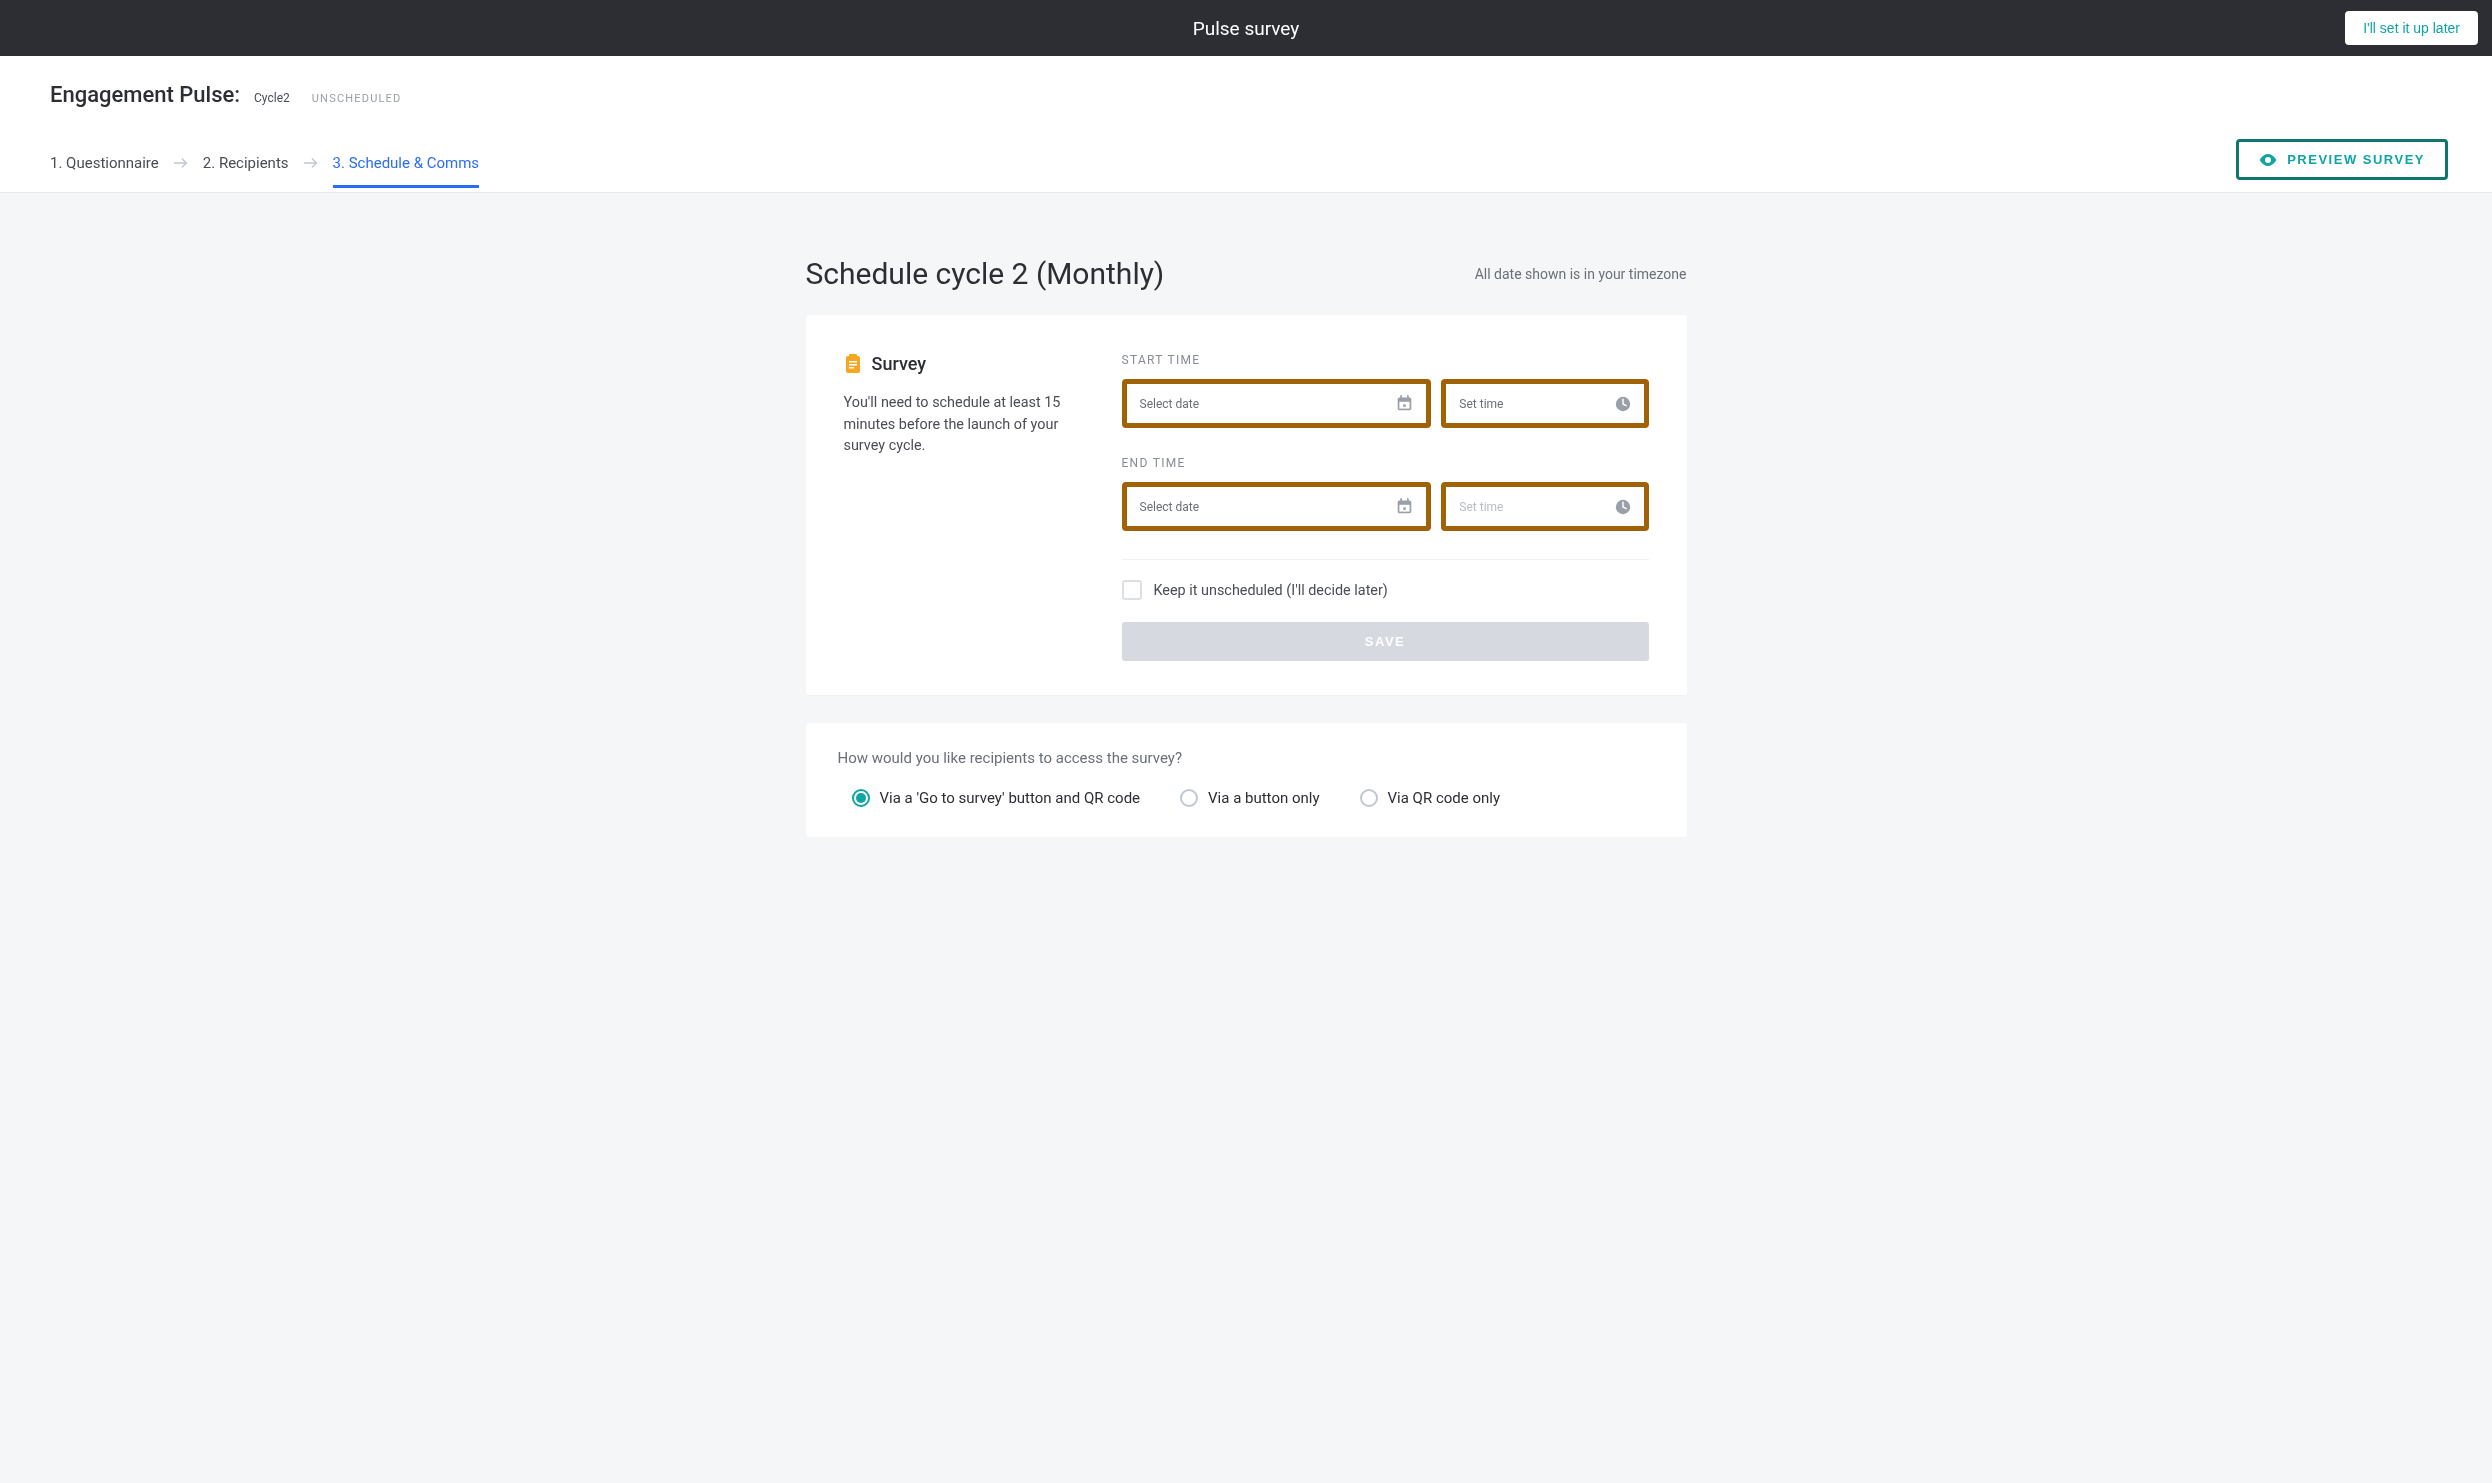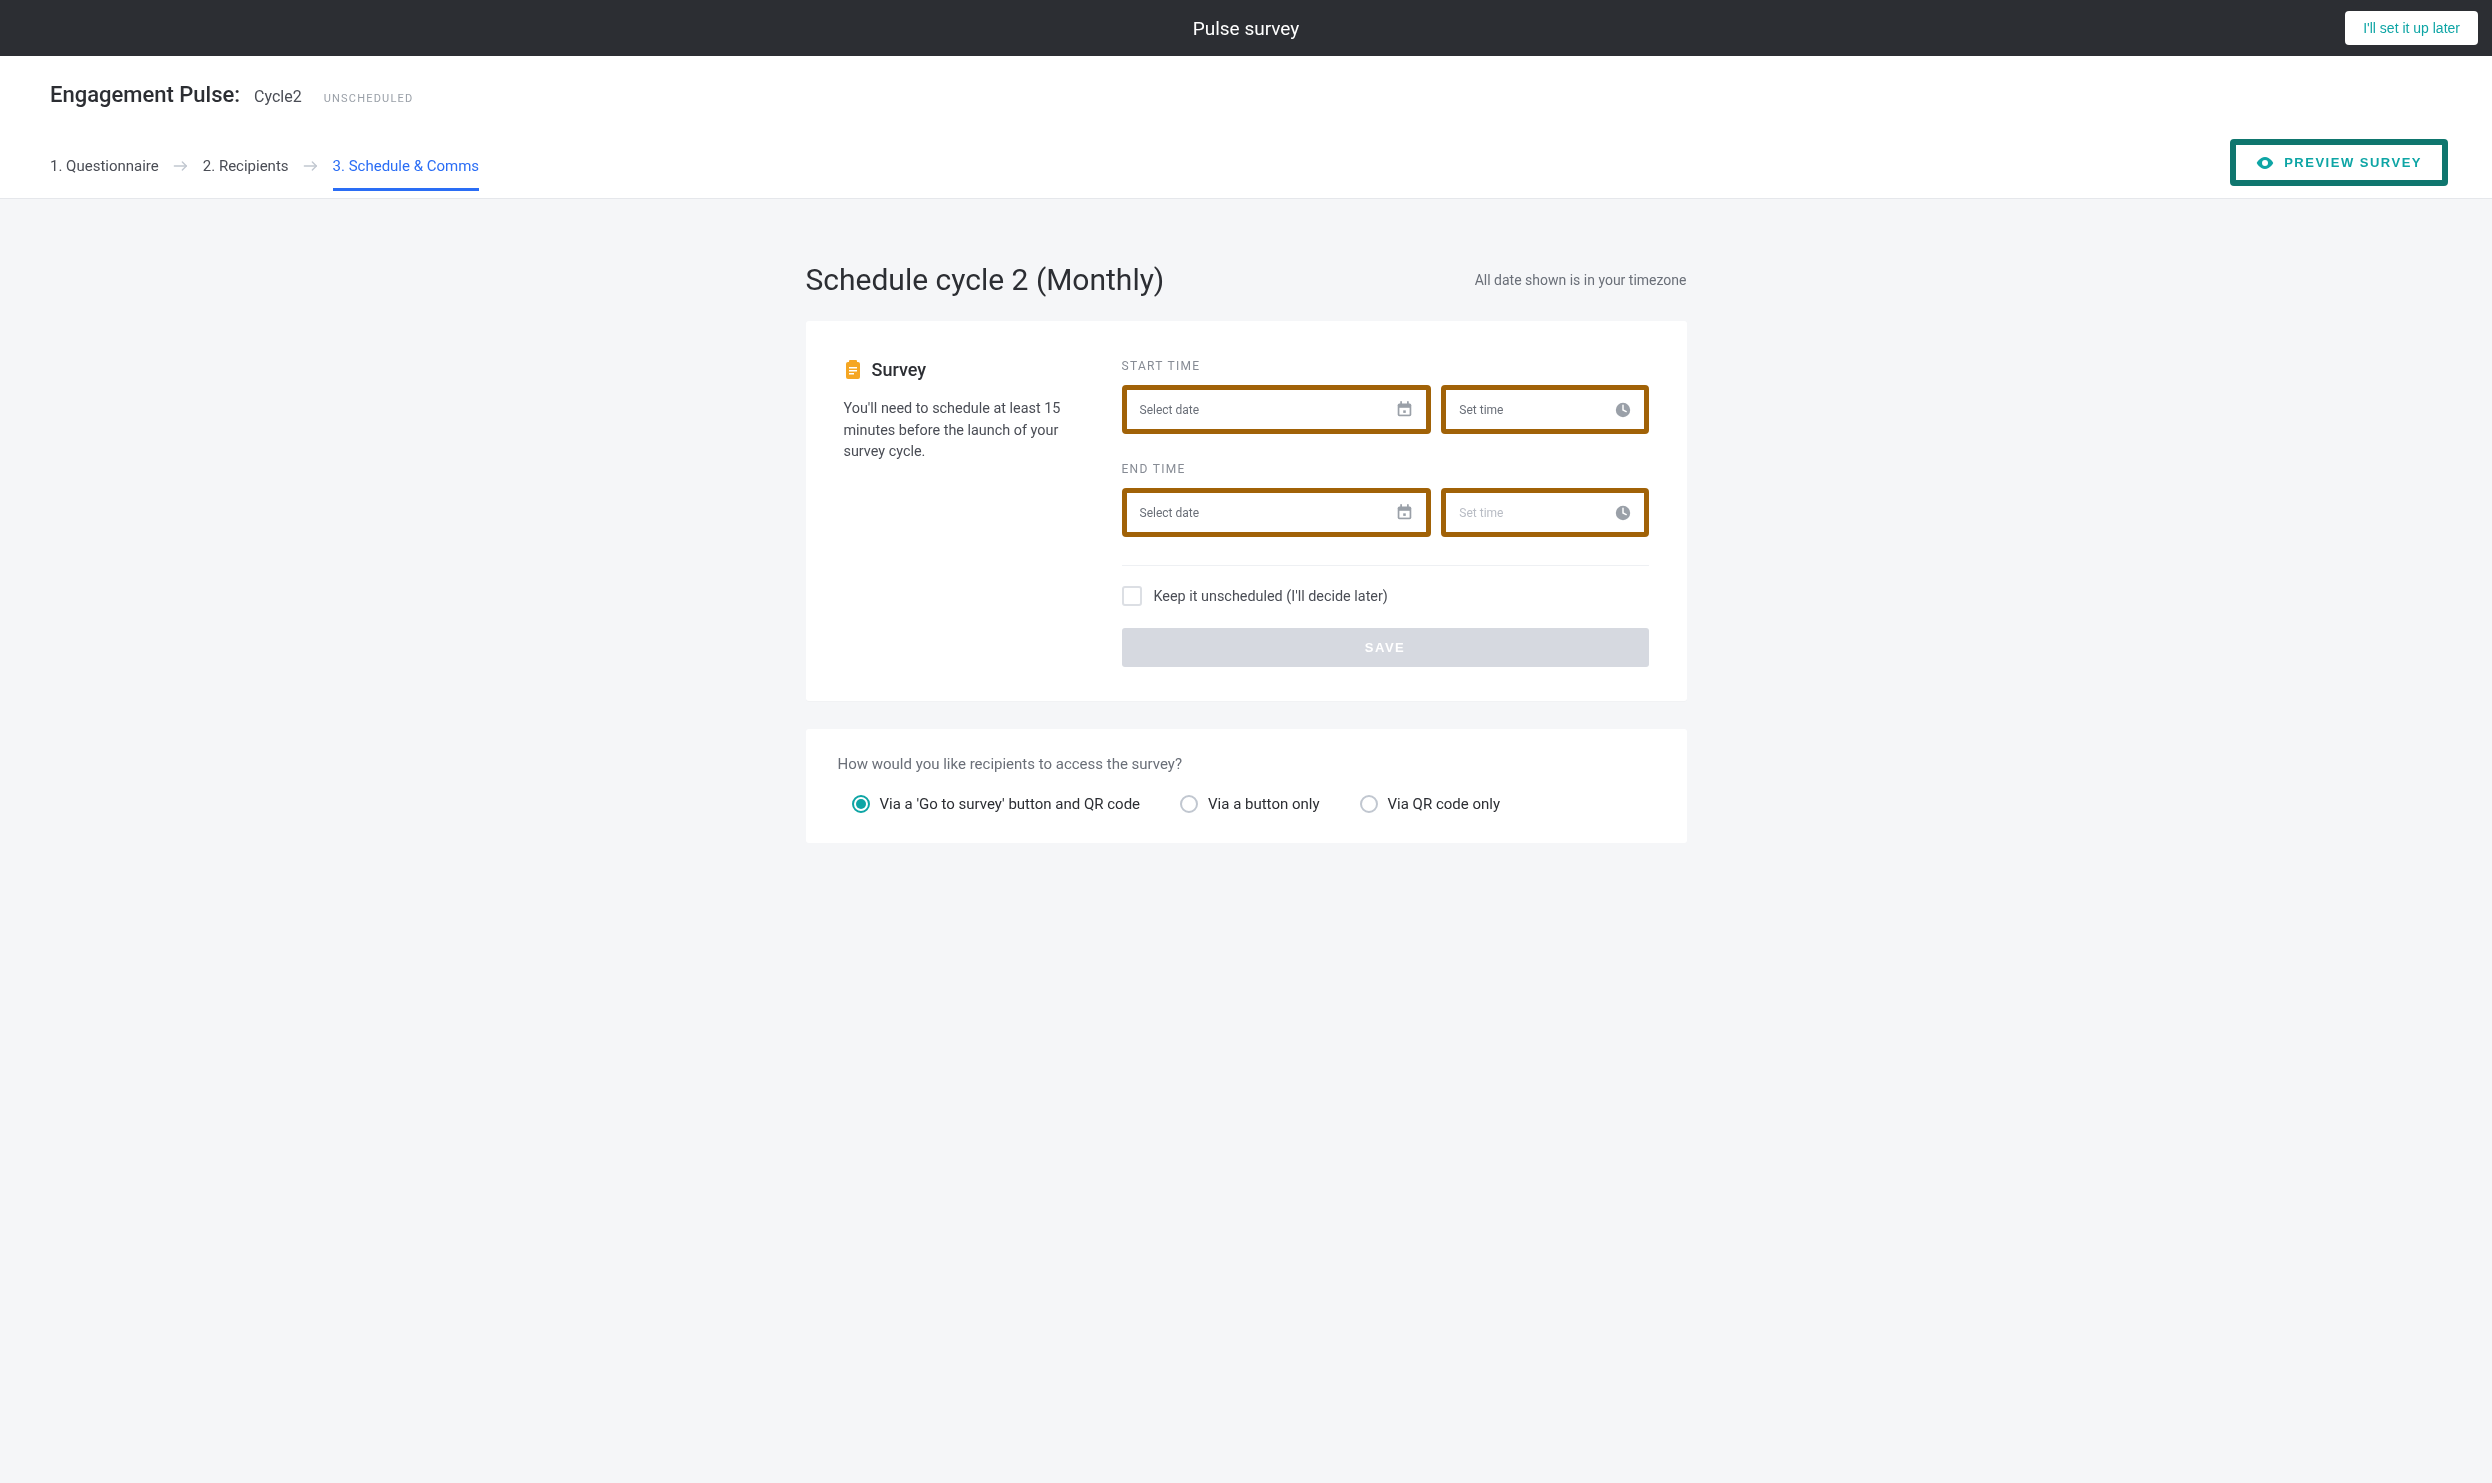--- a/index.html
+++ b/index.html
@@ -47,21 +47,21 @@
     align-items: baseline;
     gap: 14px;
     margin-bottom: 32px;
   }
   .survey-name {
     font-size: 22px;
     font-weight: 500;
     color: #2c2e33;
   }
   .cycle-name {
-    font-size: 16px;
+    font-size: 12px;
     color: #4a4d55;
     font-weight: 400;
   }
   .status-chip {
     font-size: 11px;
     color: #9aa0a8;
     letter-spacing: 1.2px;
     text-transform: uppercase;
     margin-left: 8px;
   }
@@ -86,21 +86,21 @@
     color: #2a6df5;
     border-bottom: 3px solid #2a6df5;
     padding-bottom: 13px;
   }
   .step-arrow {
     color: #c1c7d0;
     font-size: 16px;
     padding-bottom: 6px;
   }
   .preview-btn {
-    border: 6px solid #0f766e;
+    border: 3px solid #0f766e;
     background: #fff;
     color: #0ea5a5;
     font-size: 13px;
     letter-spacing: 1.5px;
     font-weight: 600;
     padding: 10px 20px;
     border-radius: 4px;
     margin-bottom: 12px;
     cursor: pointer;
     display: flex;

